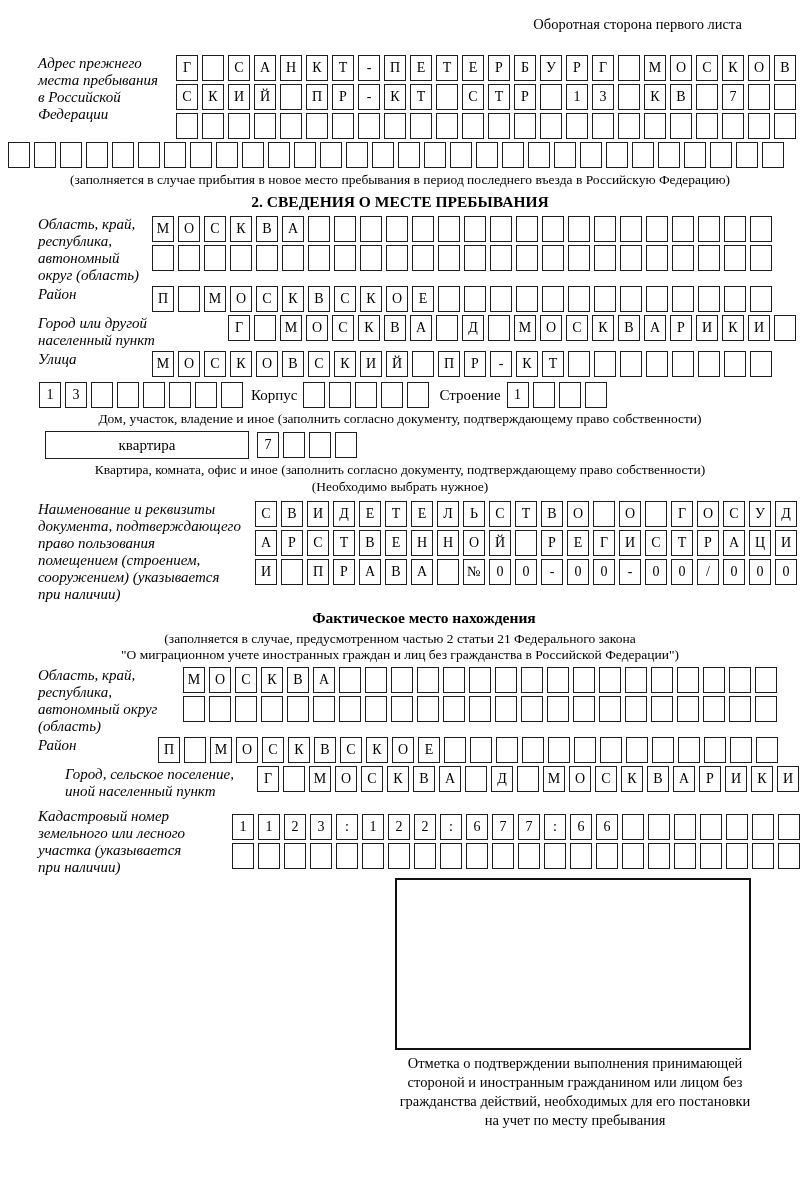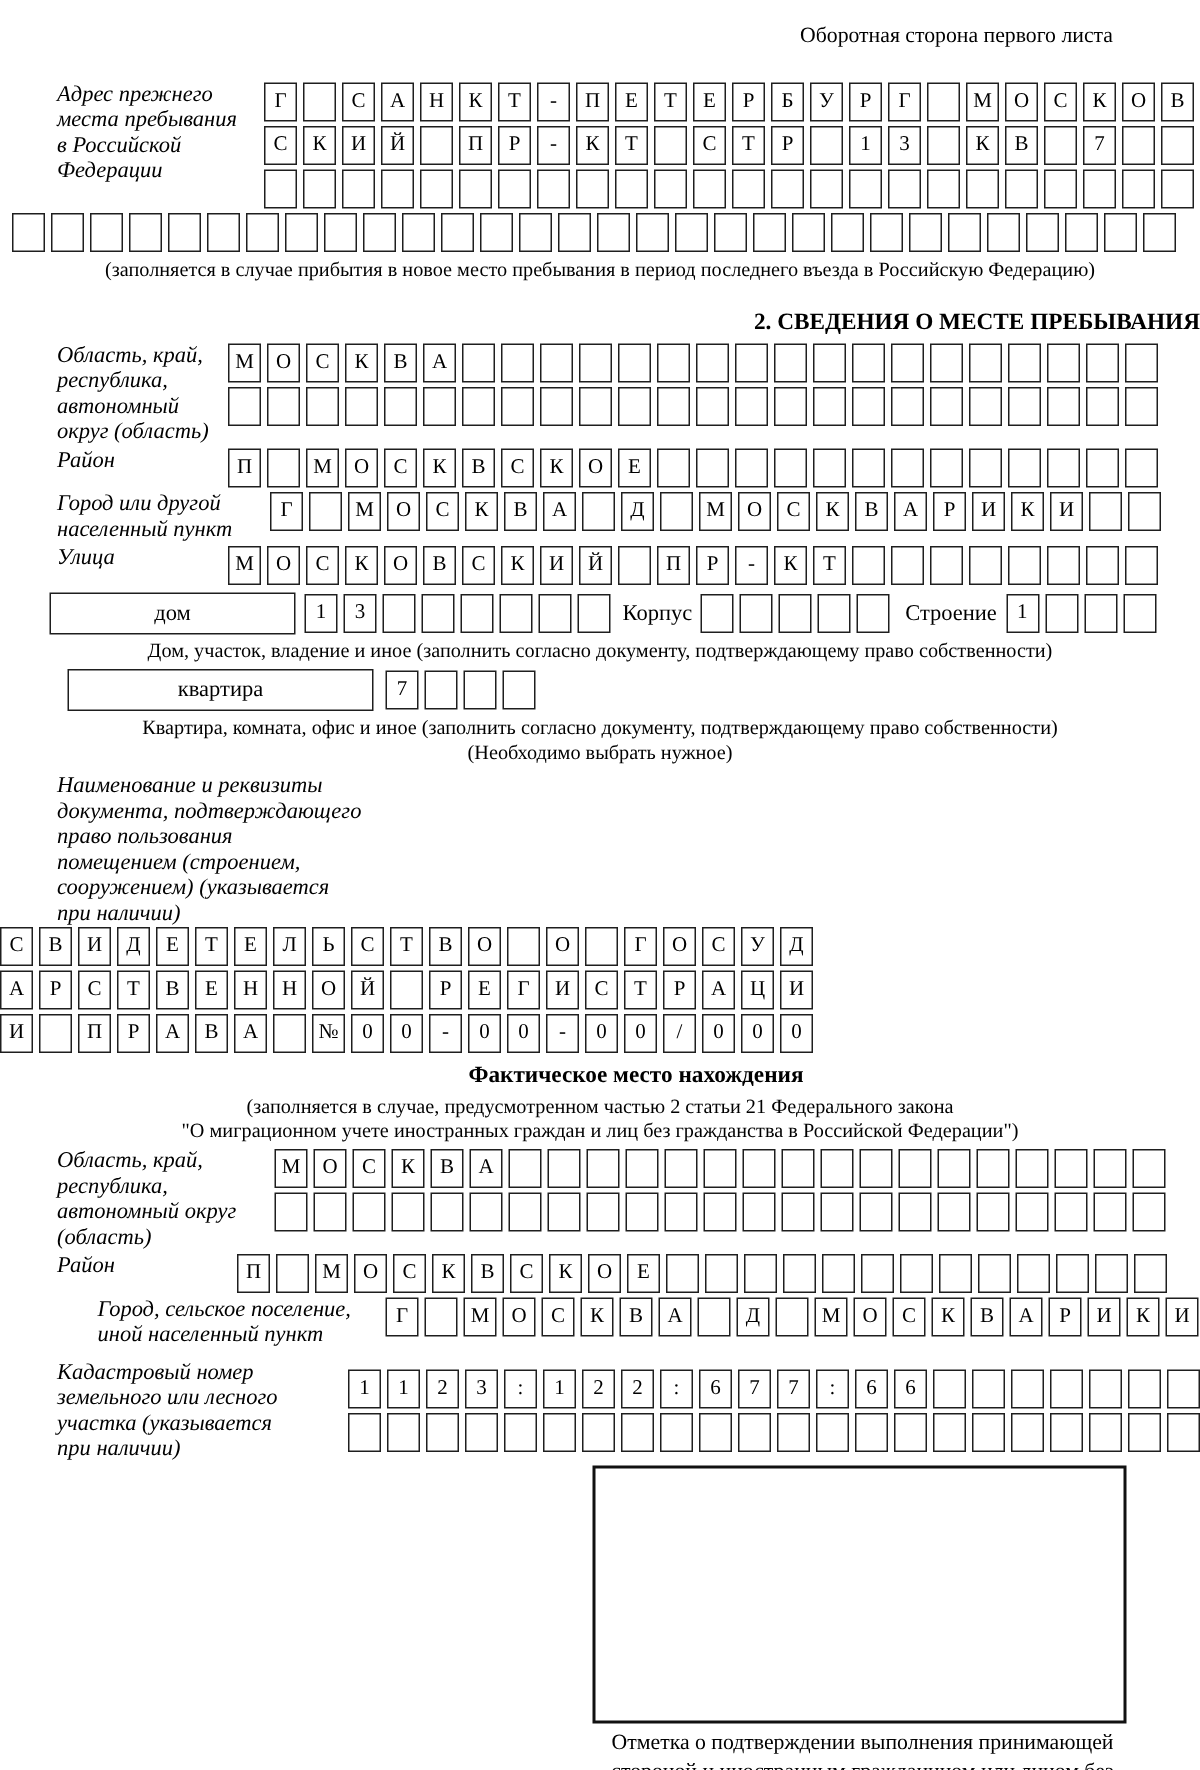--- a/index.html
+++ b/index.html
@@ -29,32 +29,32 @@
     flex: none; height: 28px; border: 1.5px solid #1e1e1e;
     display: flex; align-items: center; justify-content: center;
     background: #fff;
   }
   .note { font-size: 13.5px; text-align: center; line-height: 16px; white-space: pre-line; }
   .title { text-align: center; font-weight: bold; font-size: 15.5px; }
 
   .prev-field { margin-top: 22px; }
   .row4 { margin-top: 3px; margin-left: 8px; }
   .prev-note { margin-top: 4px; }
-  .s2-title { margin-top: 18px; text-align: right; }
+  .s2-title { margin-top: 5px; }
   .region-field { margin-top: 5px; }
   .district-field { margin-top: 2px; }
-  .city-field { margin-top: 3px; }
+  .city-field { margin-top: 3px; gap: 48px; }
   .street-field { margin-top: 2px; }
   .house-field { margin-top: 5px; margin-left: 33px; display: flex; align-items: center; }
   .house-note { margin-top: 3px; }
   .apt-field { margin-top: 4px; margin-left: 33px; display: flex; align-items: center; padding-left: 12px; }
   .apt-note { margin-top: 3px; }
   .stay-field { margin-top: 4px; margin-left: 38px; display: flex; align-items: center; }
   .stay-note { margin-top: 1px; }
-  .doc-field { margin-top: 6px; flex-direction: column; }
+  .doc-field { margin-top: 6px; }
   .actual-title { margin-top: 6px; padding-left: 48px; }
   .actual-note { margin-top: 4px; }
   .a-region-field { margin-top: 4px; }
   .a-district-field { margin-top: 2px; }
   .a-city-field { margin-top: 3px; padding-left: 27px; }
   .cad-field { margin-top: 8px; }
   .cad-rows { margin-top: 6px; }
   .mark-box {
     margin-top: 2px; margin-left: 395px;
     width: 356px; height: 172px;
@@ -340,21 +340,20 @@
         <span class="char-box"></span>
         <span class="char-box"></span>
         <span class="char-box"></span>
         <span class="char-box"></span>
         <span class="char-box"></span>
         <span class="char-box"></span>
       </div>
   </div>
 
   <div class="house-field">
-    <div class="wide-box" style="width:164px">дом</div>
     <div class="box-row" style="margin-left:6px">
         <span class="char-box">1</span>
         <span class="char-box">3</span>
         <span class="char-box"></span>
         <span class="char-box"></span>
         <span class="char-box"></span>
         <span class="char-box"></span>
         <span class="char-box"></span>
         <span class="char-box"></span>
       </div>

